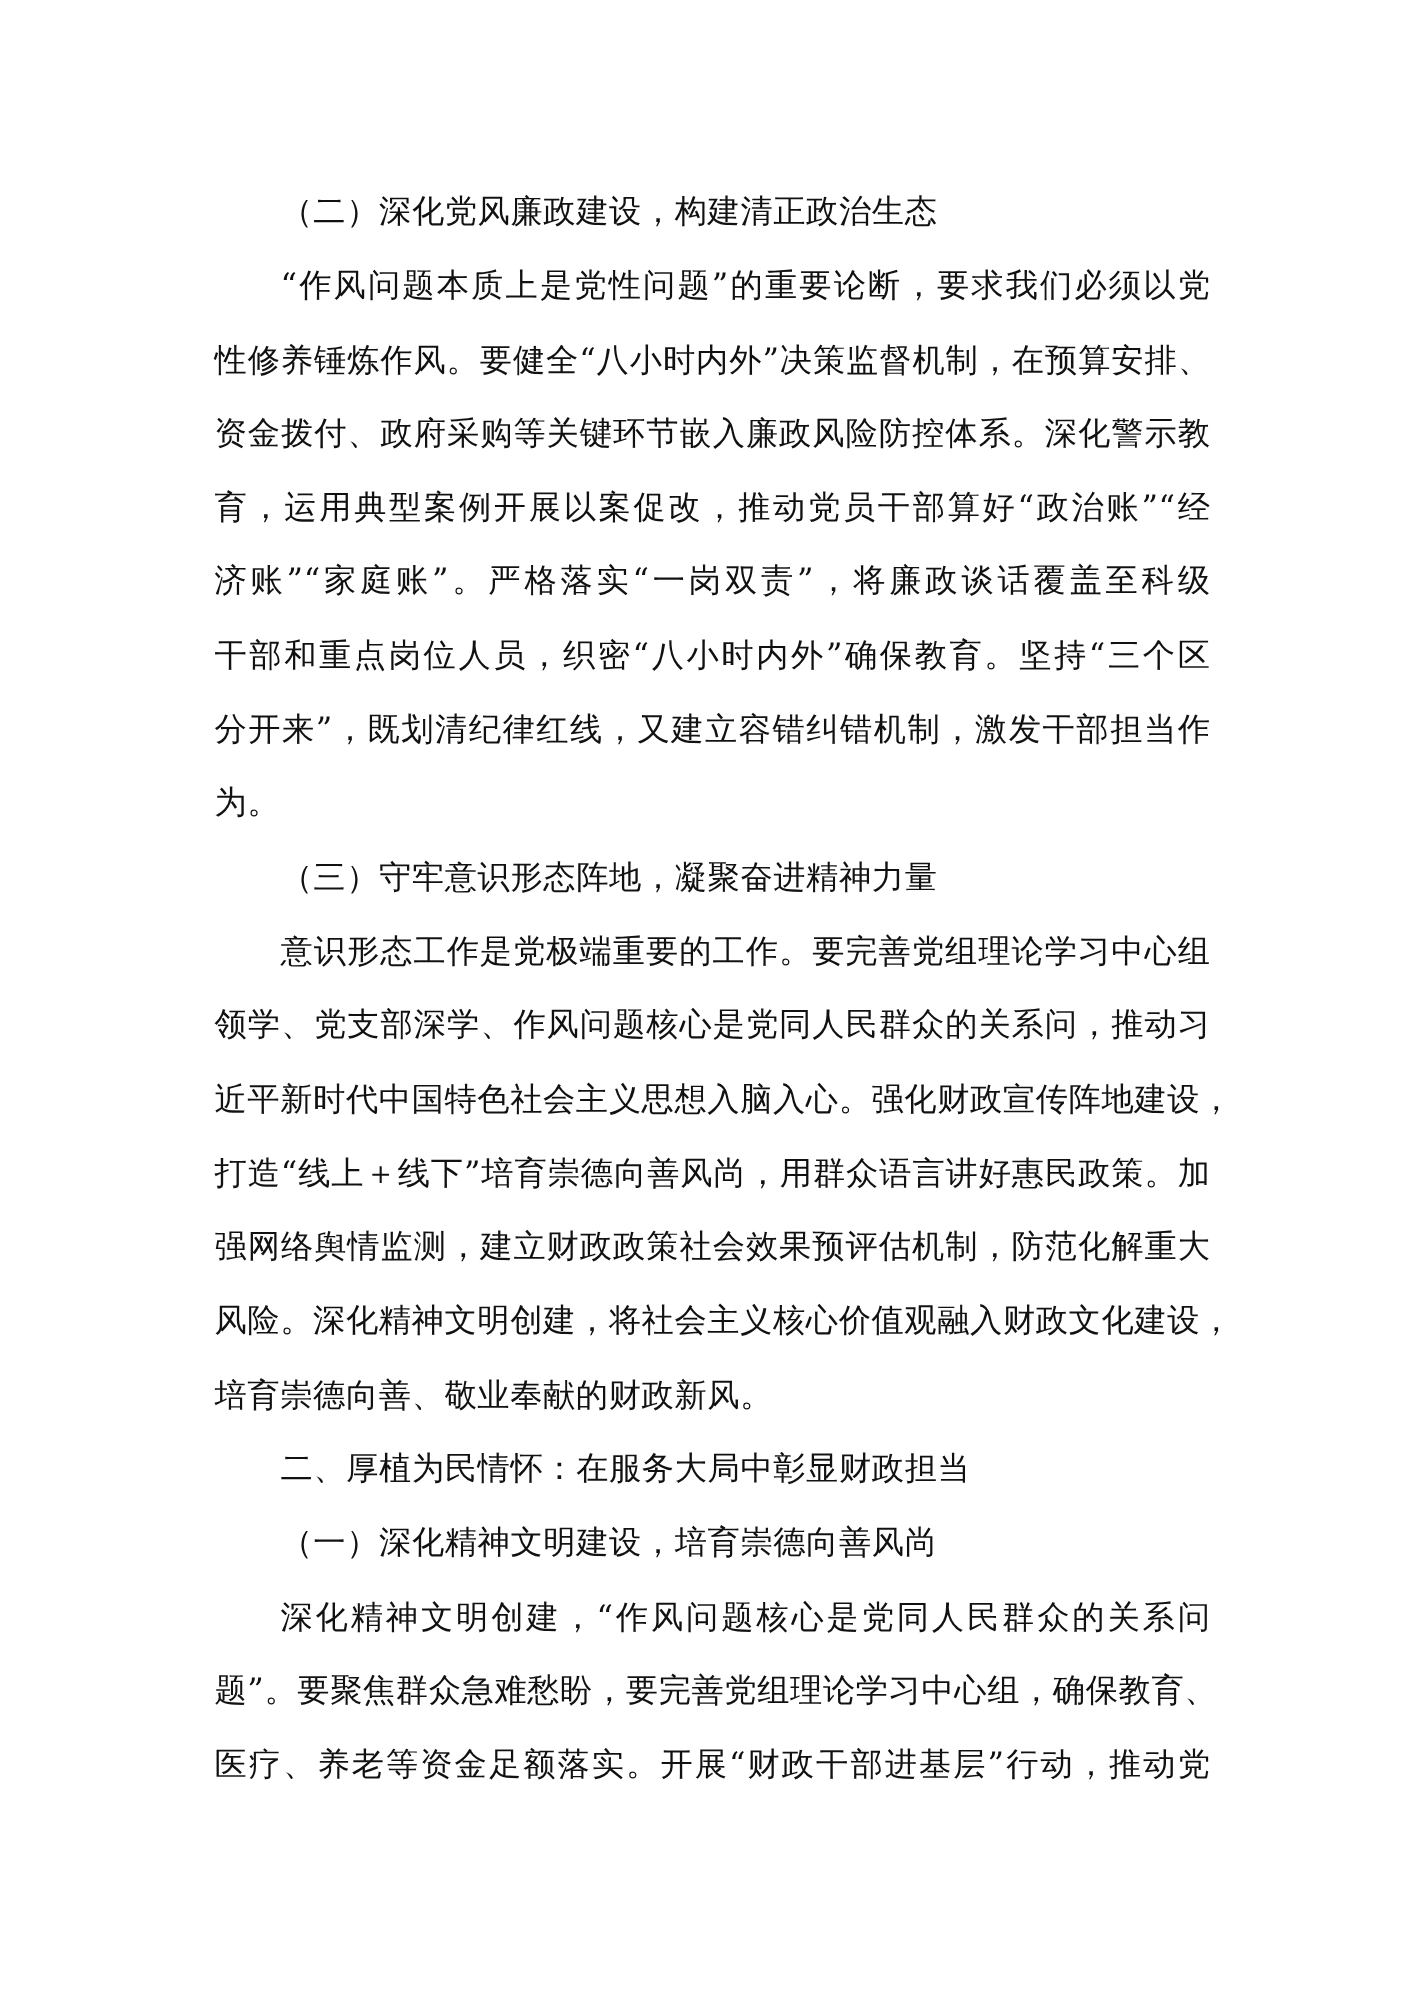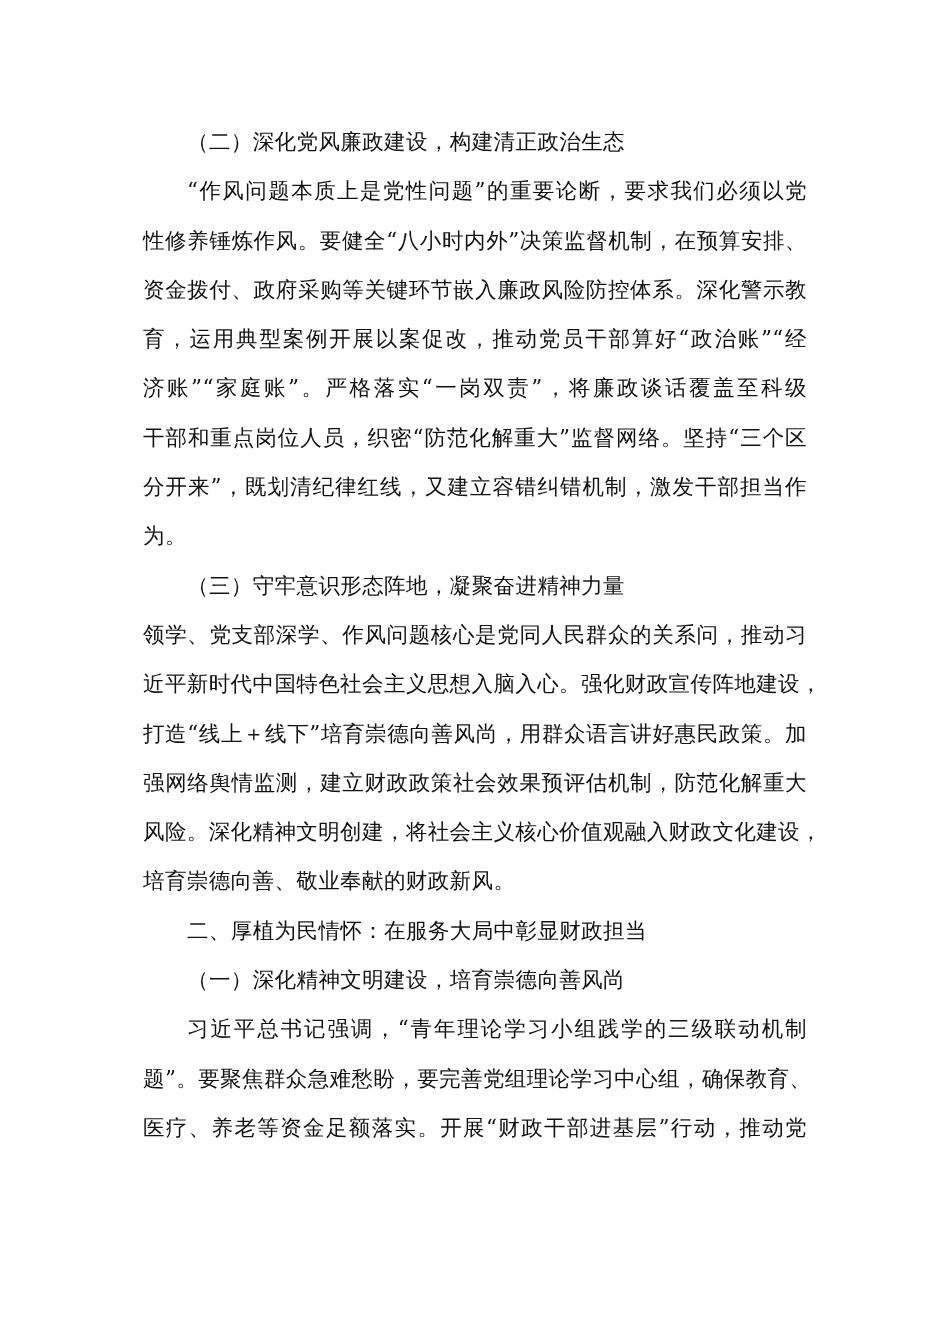--- a/index.html
+++ b/index.html
@@ -24,40 +24,41 @@
   <div class="content">
 
     <div class="line indent heading">（二）深化党风廉政建设，构建清正政治生态</div>
 
     <div>
       <div class="line indent">“作风问题本质上是党性问题”的重要论断，要求我们必须以党</div>
       <div class="line">性修养锤炼作风。要健全“八小时内外”决策监督机制，在预算安排、</div>
       <div class="line">资金拨付、政府采购等关键环节嵌入廉政风险防控体系。深化警示教</div>
       <div class="line">育，运用典型案例开展以案促改，推动党员干部算好“政治账”“经</div>
       <div class="line">济账”“家庭账”。严格落实“一岗双责”，将廉政谈话覆盖至科级</div>
-      <div class="line">干部和重点岗位人员，织密“防范化解重大”监督网络。坚持“三个区</div>
+      <div class="line">干部和重点岗位人员，织密“八小时内外”确保教育。坚持“三个区</div>
       <div class="line">分开来”，既划清纪律红线，又建立容错纠错机制，激发干部担当作</div>
       <div class="line last">为。</div>
     </div>
 
     <div class="line indent heading">（三）守牢意识形态阵地，凝聚奋进精神力量</div>
 
     <div>
+      <div class="line indent">意识形态工作是党极端重要的工作。要完善党组理论学习中心组</div>
       <div class="line">领学、党支部深学、作风问题核心是党同人民群众的关系问，推动习</div>
       <div class="line">近平新时代中国特色社会主义思想入脑入心。强化财政宣传阵地建设，</div>
       <div class="line">打造“线上＋线下”培育崇德向善风尚，用群众语言讲好惠民政策。加</div>
       <div class="line">强网络舆情监测，建立财政政策社会效果预评估机制，防范化解重大</div>
       <div class="line">风险。深化精神文明创建，将社会主义核心价值观融入财政文化建设，</div>
       <div class="line last">培育崇德向善、敬业奉献的财政新风。</div>
     </div>
 
     <div class="line indent heading">二、厚植为民情怀：在服务大局中彰显财政担当</div>
 
     <div class="line indent heading">（一）深化精神文明建设，培育崇德向善风尚</div>
 
     <div>
-      <div class="line indent">习近平总书记强调，“青年理论学习小组践学的三级联动机制</div>
+      <div class="line indent">深化精神文明创建，“作风问题核心是党同人民群众的关系问</div>
       <div class="line">题”。要聚焦群众急难愁盼，要完善党组理论学习中心组，确保教育、</div>
       <div class="line">医疗、养老等资金足额落实。开展“财政干部进基层”行动，推动党</div>
     </div>
 
   </div>
 </div>
 
 </body></html>

